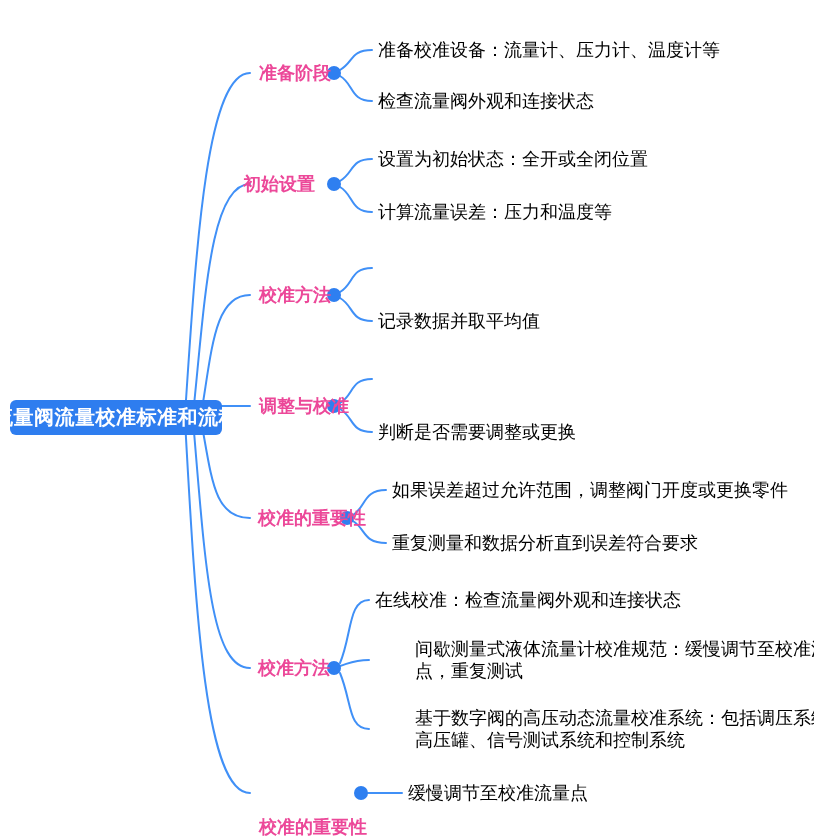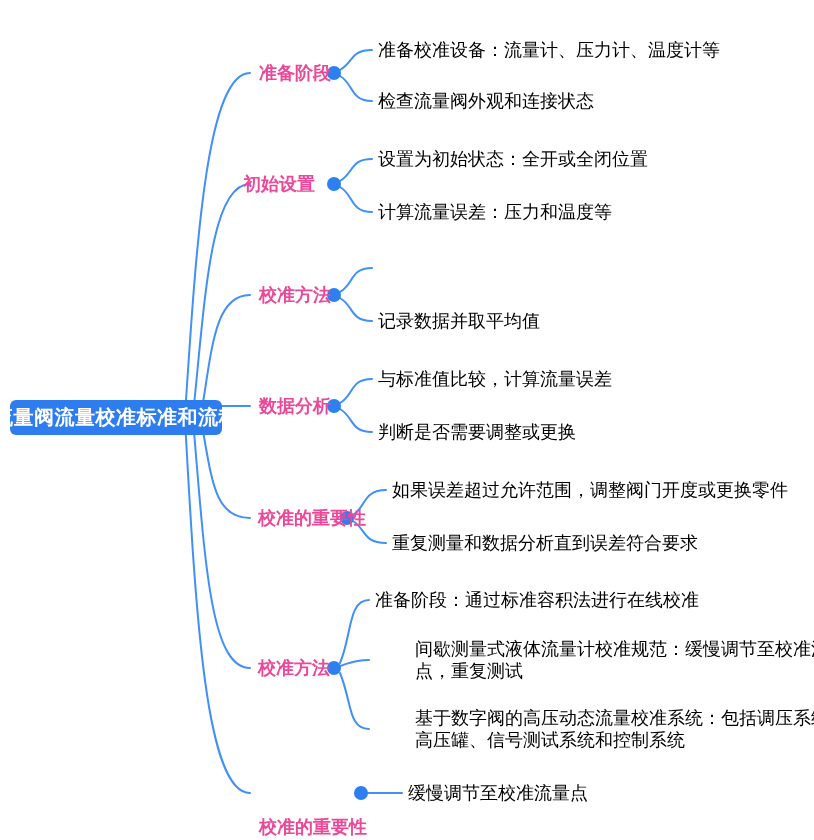--- a/index.html
+++ b/index.html
@@ -79,38 +79,37 @@
     <circle class="dot" cx="347" cy="518" r="7"></circle>
     <circle class="dot" cx="334" cy="668" r="7"></circle>
     <circle class="dot" cx="361" cy="793" r="7"></circle>
   </svg>
 
   <div class="root-node">流量阀流量校准标准和流程</div>
 
   <div class="branch" style="left:259px;top:73px">准备阶段</div>
   <div class="branch" style="left:243px;top:184px">初始设置</div>
   <div class="branch" style="left:259px;top:295px">校准方法</div>
-  <div class="branch" style="left:259px;top:406px">数据分析</div>
+  <div class="branch" style="left:259px;top:406px">调整与校准</div>
   <div class="branch" style="left:258px;top:518px">校准的重要性</div>
   <div class="branch" style="left:258px;top:668px">校准方法</div>
   <div class="branch" style="left:259px;top:827px">校准的重要性</div>
 
   <div class="leaf" style="left:378px;top:50px">准备校准设备：流量计、压力计、温度计等</div>
   <div class="leaf" style="left:378px;top:101px">检查流量阀外观和连接状态</div>
 
   <div class="leaf" style="left:378px;top:159px">设置为初始状态：全开或全闭位置</div>
   <div class="leaf" style="left:378px;top:212px">计算流量误差：压力和温度等</div>
 
   <div class="leaf" style="left:378px;top:321px">记录数据并取平均值</div>
 
-  <div class="leaf" style="left:378px;top:379px">与标准值比较，计算流量误差</div>
   <div class="leaf" style="left:378px;top:432px">判断是否需要调整或更换</div>
 
   <div class="leaf" style="left:392px;top:543px">重复测量和数据分析直到误差符合要求</div>
   <div class="leaf" style="left:392px;top:490px">如果误差超过允许范围，调整阀门开度或更换零件</div>
 
-  <div class="leaf" style="left:375px;top:600px">准备阶段：通过标准容积法进行在线校准</div>
+  <div class="leaf" style="left:375px;top:600px">在线校准：检查流量阀外观和连接状态</div>
   <div class="leaf wrap" style="left:375px;top:660px">间歇测量式液体流量计校准规范：缓慢调节至校准流量点，重复测试</div>
   <div class="leaf wrap" style="left:375px;top:729px">基于数字阀的高压动态流量校准系统：包括调压系统、高压罐、信号测试系统和控制系统</div>
 
   <div class="leaf" style="left:408px;top:793px">缓慢调节至校准流量点</div>
 
 </div>
 
 </body></html>

